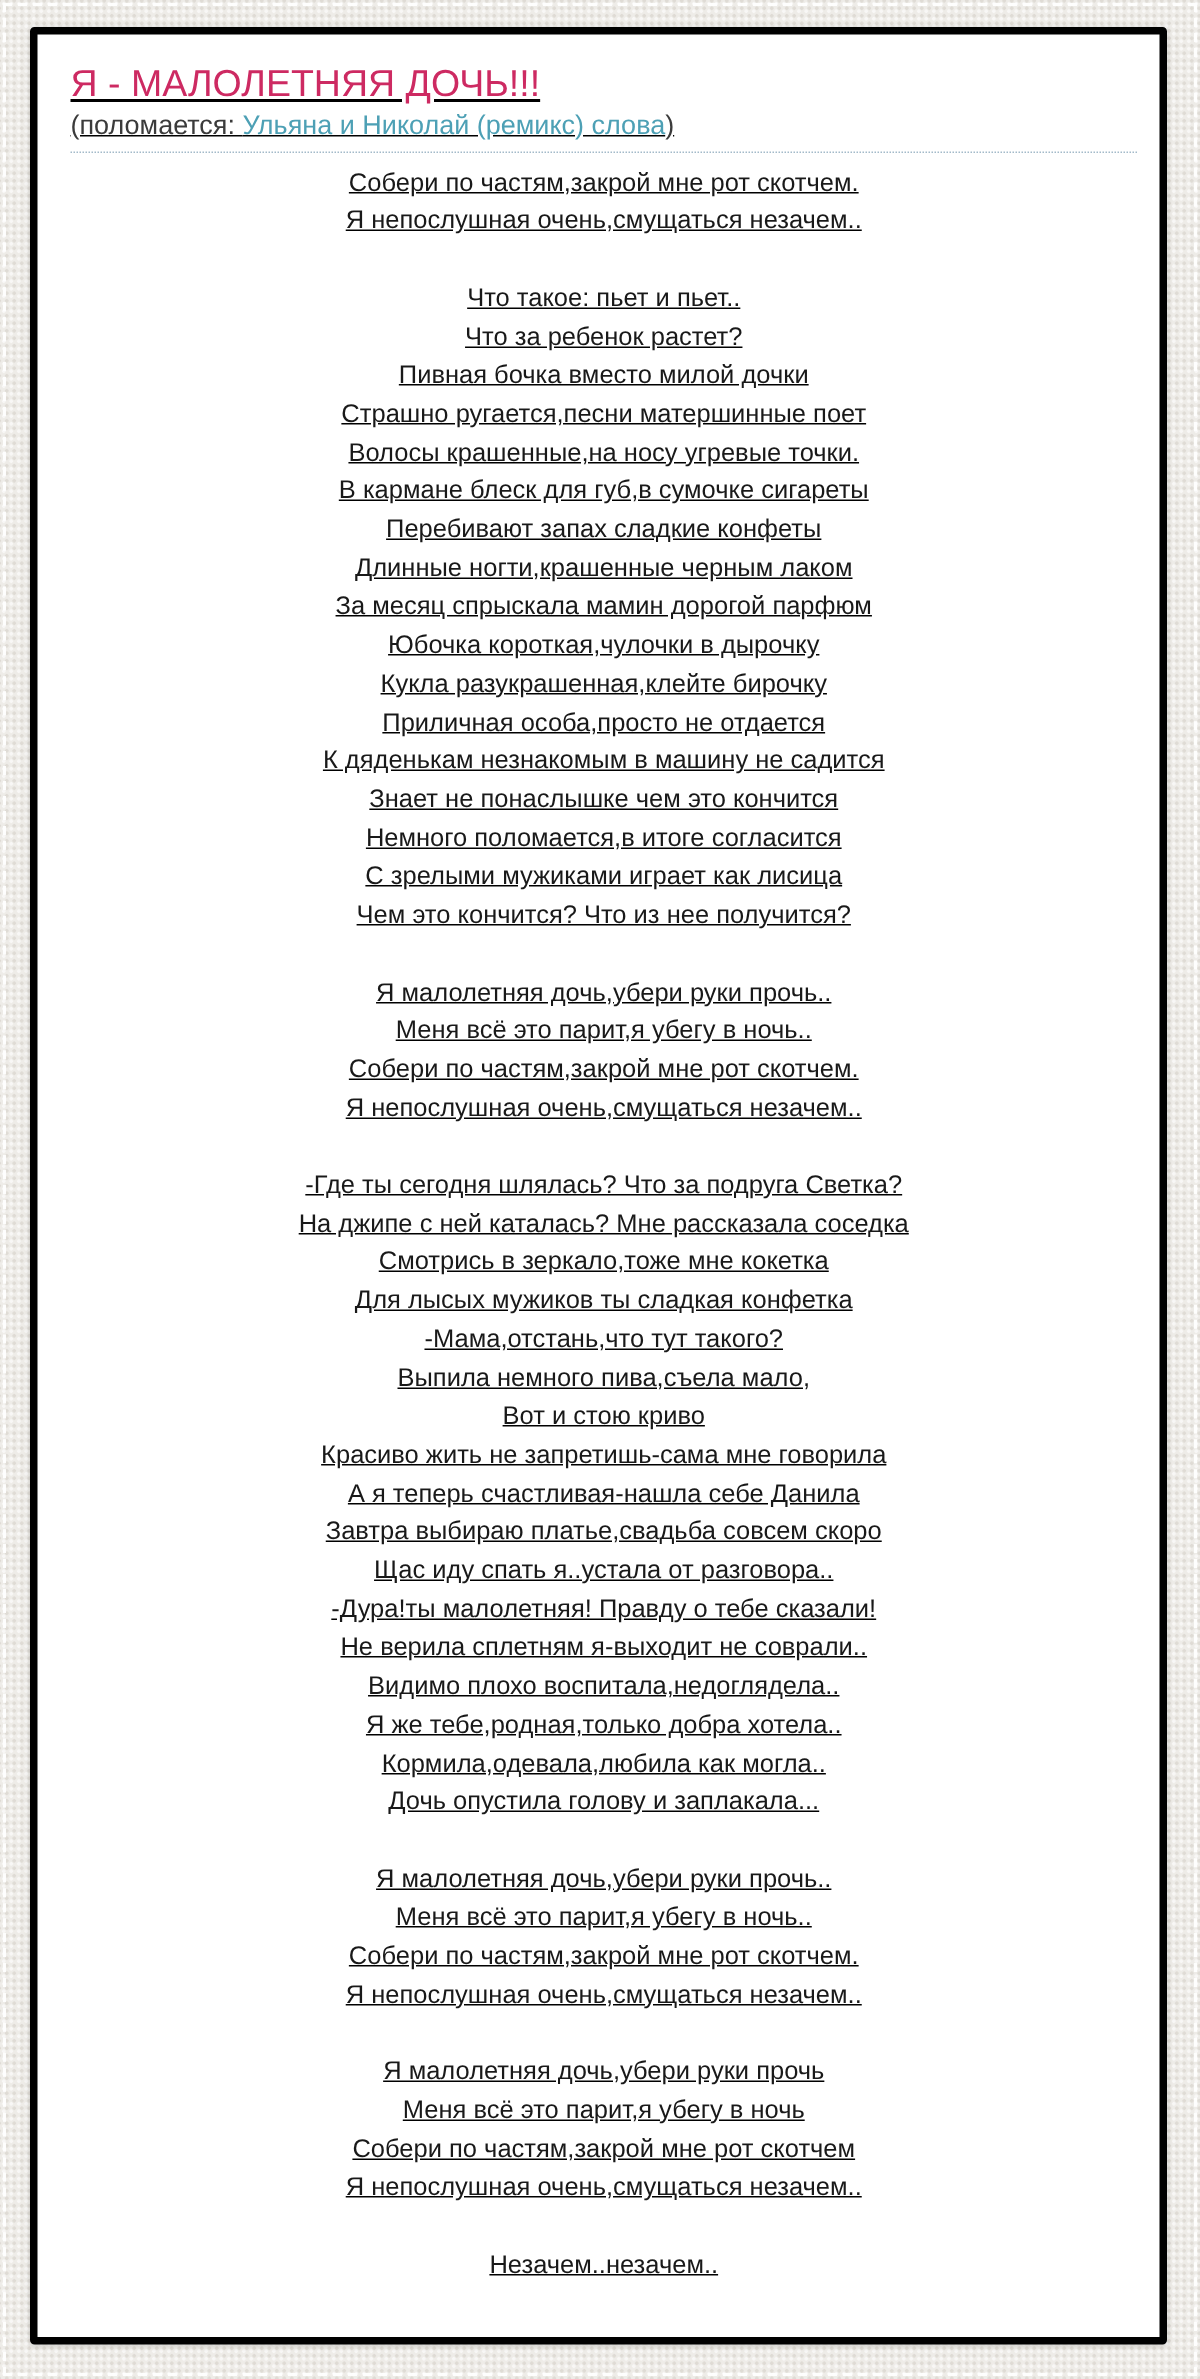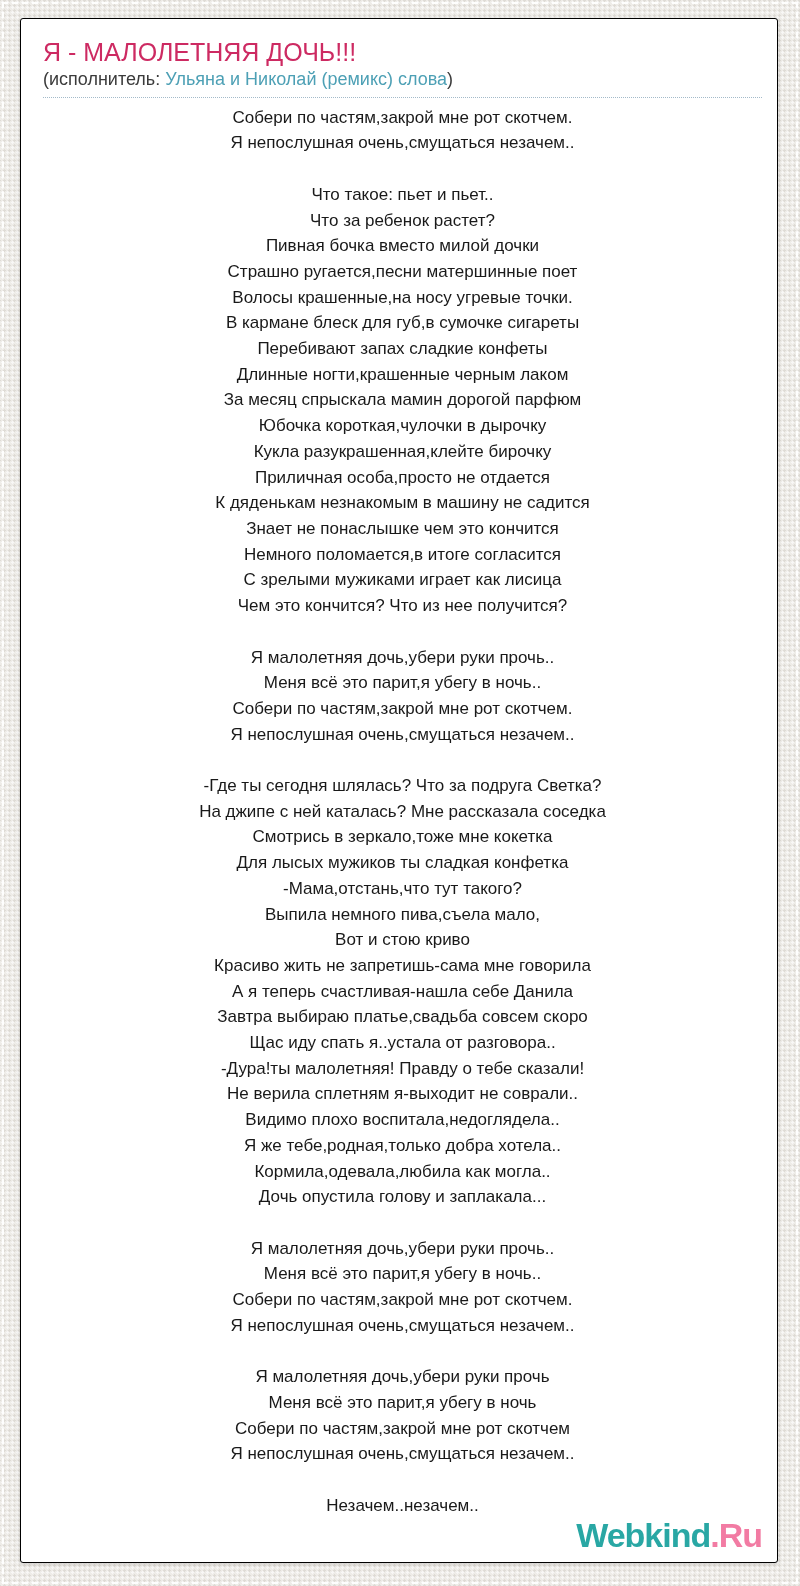--- a/index.html
+++ b/index.html
@@ -16,25 +16,25 @@
     overflow:hidden;
   }
   .page-border {
     position:absolute; inset:2px;
     border:2px dashed rgba(255,255,255,.95);
     pointer-events:none; z-index:0;
   }
   .card {
     position:absolute; left:20px; top:18px; right:22px; bottom:23px;
     background:#ffffff;
-    border:1px solid #000000;
+    border:5px solid #000000;
     border-radius:3px;
     box-shadow:0 1px 4px rgba(0,0,0,.16);
     padding:20px 15px 8px 22px;
-    z-index:1; overflow:hidden;
+    z-index:1; overflow:hidden;text-decoration:underline;
   }
   .header { border-bottom:1px dotted #a3bac9; padding-bottom:7px; }
   .song-title {
     font-size:25px; font-weight:400; line-height:1.06;
     color:#cd2a62; letter-spacing:0;
   }
   .subtitle { font-size:18px; color:#3b3b3b; margin-top:3px; line-height:1.18; }
   .artist-link { color:#4da0b5; text-decoration:none; cursor:pointer; }
   .lyrics {
     margin-top:7px;
@@ -55,21 +55,21 @@
 </head>
 <body>
 
 <div class="page-border"></div>
 
 <div class="card">
 
   <div class="header">
     <h1 class="song-title">Я - МАЛОЛЕТНЯЯ ДОЧЬ!!!</h1>
     <div class="subtitle">
-      <span>(исполнитель: </span><a class="artist-link">Ульяна и Николай (ремикс) слова</a><span>)</span>
+      <span>(поломается: </span><a class="artist-link">Ульяна и Николай (ремикс) слова</a><span>)</span>
     </div>
   </div>
 
   <div class="lyrics">Собери по частям,закрой мне рот скотчем.
 Я непослушная очень,смущаться незачем..
 
 Что такое: пьет и пьет..
 Что за ребенок растет?
 Пивная бочка вместо милой дочки
 Страшно ругается,песни матершинные поет
@@ -115,20 +115,14 @@
 Собери по частям,закрой мне рот скотчем.
 Я непослушная очень,смущаться незачем..
 
 Я малолетняя дочь,убери руки прочь
 Меня всё это парит,я убегу в ночь
 Собери по частям,закрой мне рот скотчем
 Я непослушная очень,смущаться незачем..
 
 Незачем..незачем..</div>
 
-  <div class="logo-row">
-    <div class="logo">
-      <span class="logo-main">Webkind</span><span class="logo-suffix">.Ru</span>
-      <div class="logo-tagline">тексты песен</div>
-    </div>
-  </div>
 
 </div>
 
 </body></html>

